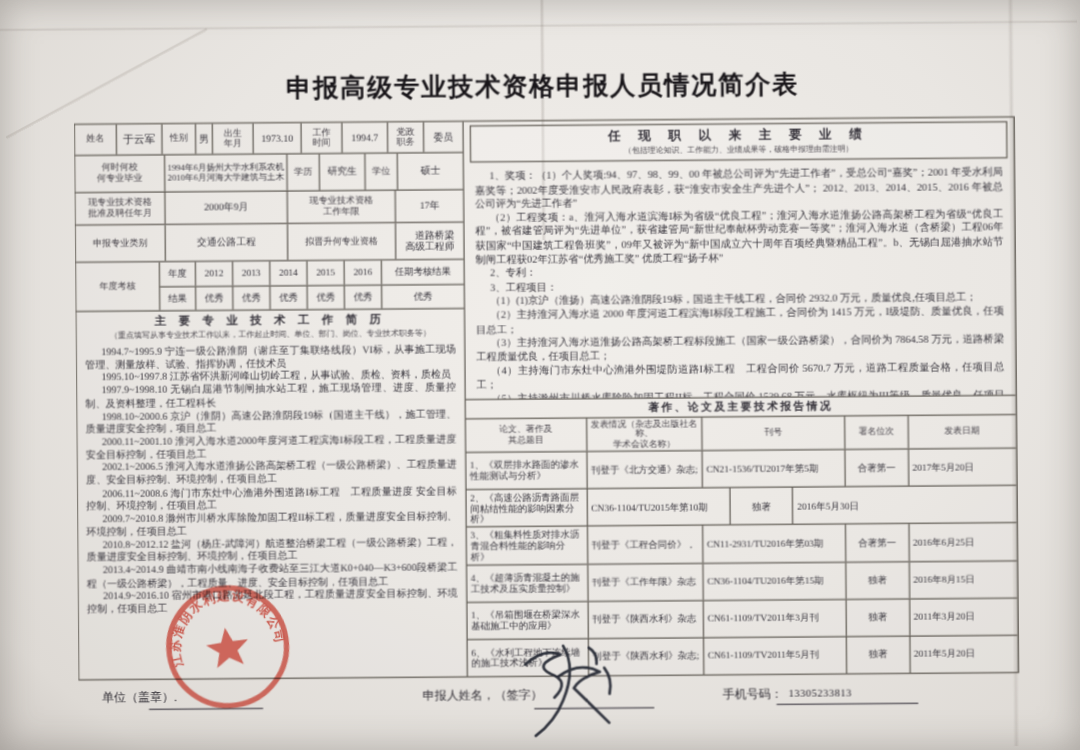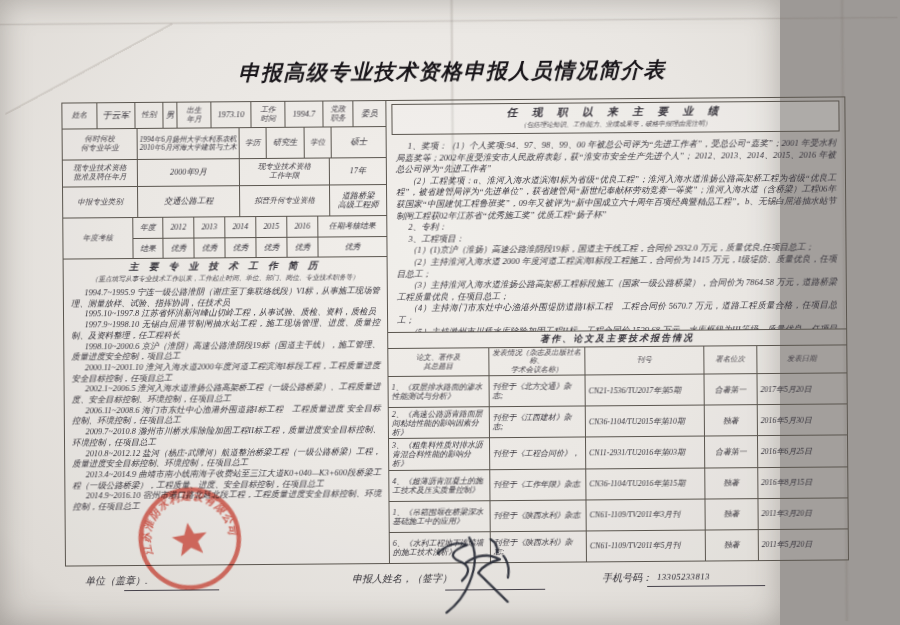--- a/index.html
+++ b/index.html
@@ -1,40 +1,40 @@
 <!DOCTYPE html>
 <html><head>
 <meta charset="utf-8">
 <style>
   :root{ --ln:#5a554e; --ink:#35323a; }
   html,body{margin:0;padding:0;}
   body{width:900px;height:625px;overflow:hidden;background:#9d9996;}
-  .scan{position:relative;width:780px;height:625px;
+  .scan{position:relative;width:900px;height:625px;
     background:radial-gradient(ellipse at 55% 38%, #f1eeea 0%, #e9e6e2 50%, #dedad5 88%, #cfcac5 100%);
     box-shadow:inset 0 0 30px rgba(90,84,78,.38);
-    font-family:"Liberation Serif", serif; color:var(--ink);font-style:italic;}
+    font-family:"Liberation Serif", serif; color:var(--ink);}
   .sheet{position:absolute;inset:0;transform:rotate(-0.45deg);}
   .crease{position:absolute;pointer-events:none;}
   .crease-v1{left:452px;top:0;width:4px;height:200px;background:linear-gradient(90deg,transparent,rgba(110,100,92,.22),transparent);}
   .crease-v2{left:842px;top:0;width:5px;height:625px;background:linear-gradient(90deg,transparent,rgba(110,100,92,.16),transparent);}
   .crease-d{left:-30px;top:-38px;width:190px;height:110px;border-bottom:2px solid rgba(120,110,100,.18);transform:rotate(-28deg);}
   .crease-h{left:0;top:20px;width:900px;height:3px;background:linear-gradient(180deg,transparent,rgba(110,100,92,.18),transparent);}
 
   .title{position:absolute;left:63px;top:58px;width:782px;margin:0;text-align:center;
     font-size:21px;font-weight:bold;letter-spacing:1.5px;color:#181519;}
 
   .frame{position:absolute;left:63px;top:100px;width:782px;height:462px;
     border:1.4px solid var(--ln);display:flex;background:rgba(255,255,255,.06);}
   .left{width:323px;border-right:1px solid var(--ln);display:flex;flex-direction:column;}
   .right{flex:1;display:flex;flex-direction:column;}
 
   .row{display:flex;border-bottom:1px solid var(--ln);flex-shrink:0;}
   .c{border-right:1px solid var(--ln);display:flex;align-items:center;justify-content:center;
      text-align:center;white-space:pre-line;padding:0 1px;box-sizing:border-box;overflow:hidden;line-height:1.15;}
-  .row .c:last-child,.arow .c:last-child{border-right:none;}
+  .row .c:last-child,.arow .c:last-child{border-right:none;text-align:right;}
   .lb{font-size:7.6px;color:#413d44;}
   .vl{font-size:8.2px;}
   .r1{height:25px;} .r2{height:30px;} .r3{height:26px;} .r4{height:30px;} .r5{height:40px;}
   .f1{flex:1;}
   .edu{font-size:7.2px;}
   .assess{flex:1;display:flex;flex-direction:column;}
   .arow{display:flex;flex:1;}
   .arow:first-child{border-bottom:1px solid var(--ln);}
   .ac{border-right:1px solid var(--ln);display:flex;align-items:center;justify-content:center;font-size:7.8px;box-sizing:border-box;}
   .ahead{width:30px;} .ayear{width:31px;} .aterm{flex:1;border-right:none;}
@@ -197,21 +197,20 @@
         <div class="pub-rows" id="pub-rows">
               <div class="pub-row">
                 <div class="c w0">1、《双层排水路面的渗水性能测试与分析》</div>
                 <div class="c w1">刊登于《北方交通》杂志;</div>
                 <div class="c w2">CN21-1536/TU2017年第5期</div>
                 <div class="c w3 ctr">合著第一</div>
                 <div class="c w4">2017年5月20日</div>
               </div>
               <div class="pub-row">
                 <div class="c w0">2、《高速公路沥青路面层间粘结性能的影响因素分析》</div>
-                <div class="c w1">刊登于《江西建材》杂志;</div>
                 <div class="c w2">CN36-1104/TU2015年第10期</div>
                 <div class="c w3 ctr">独著</div>
                 <div class="c w4">2016年5月30日</div>
               </div>
               <div class="pub-row">
                 <div class="c w0">3、《粗集料性质对排水沥青混合料性能的影响分析》</div>
                 <div class="c w1">刊登于《工程合同价》，</div>
                 <div class="c w2">CN11-2931/TU2016年第03期</div>
                 <div class="c w3 ctr">合著第一</div>
                 <div class="c w4">2016年6月25日</div>

